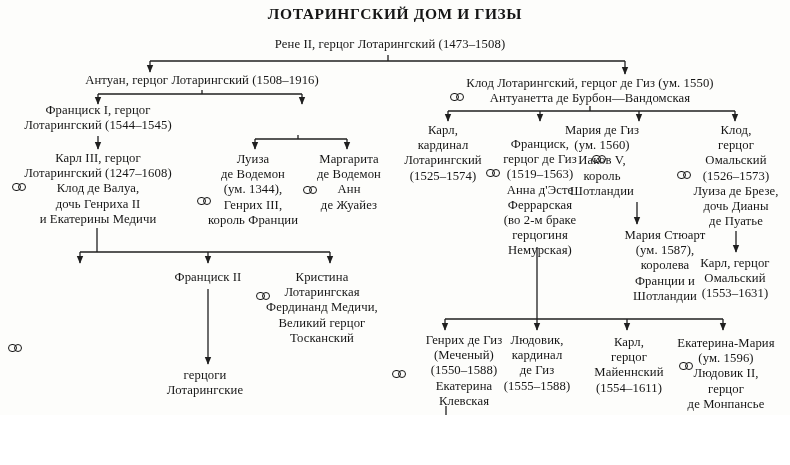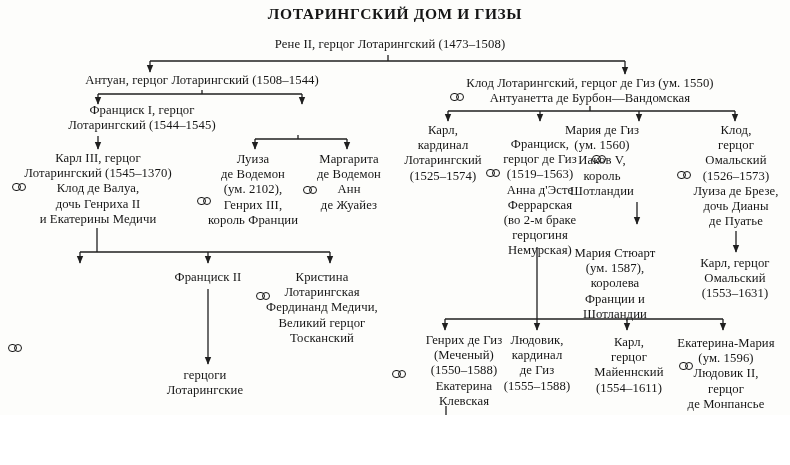--- a/index.html
+++ b/index.html
@@ -18,35 +18,35 @@
     letter-spacing:0.1px;
   }
   svg.wires{position:absolute;left:0;top:0;}
   .rings{position:absolute;display:inline-flex;align-items:center;height:10px;}
   .rings i{display:block;width:6.5px;height:6.5px;border:1.7px solid #161616;border-radius:50%;background:transparent;}
   .rings i + i{margin-left:-3px;}
 
   
   #n-rene          {left:390px;top:37px;}
   #n-antoine       {left:202px;top:73px;}
-  #n-francis1      {left:98px; top:103px;margin-left:44px;}
+  #n-francis1      {left:98px; top:103px;}
   #n-nicolas       {left:298px;top:103px;}
   #n-charles3      {left:98px; top:151px;}
   #n-louise        {left:253px;top:152px;}
   #n-marguerite    {left:349px;top:152px;}
   #n-henry-lor     {left:86px; top:267px;}
   #n-francis2      {left:208px;top:270px;}
   #n-dukes-lor     {left:205px;top:368px;}
   #n-christina     {left:322px;top:270px;}
   #n-claude-guise  {left:590px;top:76px;}
   #n-charles-card  {left:443px;top:123px;}
   #n-francis-guise {left:540px;top:137px;}
   #n-mary-guise    {left:602px;top:123px;}
   #n-claude-aumale {left:736px;top:123px;text-align:center;}
-  #n-mary-stuart   {left:615px;top:228px;margin-top:18px;}
+  #n-mary-stuart   {left:665px;top:228px;}
   #n-charles-aumale{left:735px;top:256px;}
   #n-henry-guise   {left:464px;top:333px;}
   #n-louis-guise   {left:537px;top:333px;}
   #n-charles-may   {left:629px;top:335px;}
   #n-catherine     {left:726px;top:336px;}
   #n-dukes-guise   {left:446px;top:436px;}
 
   
   #m-charles3      {left:12px; top:182px;}
   #m-louise        {left:197px;top:196px;}
@@ -116,31 +116,31 @@
       <line x1="627" y1="319" x2="627" y2="330" marker-end="url(#ah)"></line>
       <line x1="723" y1="319" x2="723" y2="330" marker-end="url(#ah)"></line>
 
       <line x1="446" y1="406" x2="446" y2="432" marker-end="url(#ah)"></line>
     </g>
   </svg>
 
   <div class="title">ЛОТАРИНГСКИЙ ДОМ И ГИЗЫ</div>
 
   <div class="node" id="n-rene">Рене II, герцог Лотарингский (1473–1508)</div>
-  <div class="node" id="n-antoine">Антуан, герцог Лотарингский (1508–1544)</div>
+  <div class="node" id="n-antoine">Антуан, герцог Лотарингский (1508–1916)</div>
   <div class="node" id="n-francis1">Франциск I, герцог
 Лотарингский (1544–1545)</div>
   <div class="node" id="n-charles3">Карл III, герцог
-Лотарингский (1545–1370)
+Лотарингский (1247–1608)
 Клод де Валуа,
 дочь Генриха II
 и Екатерины Медичи</div>
   <div class="node" id="n-louise">Луиза
 де Водемон
-(ум. 2102),
+(ум. 1344),
 Генрих III,
 король Франции</div>
   <div class="node" id="n-marguerite">Маргарита
 де Водемон
 Анн
 де Жуайез</div>
   <div class="node" id="n-francis2">Франциск II</div>
   <div class="node" id="n-dukes-lor">герцоги
 Лотарингские</div>
   <div class="node" id="n-christina">Кристина

